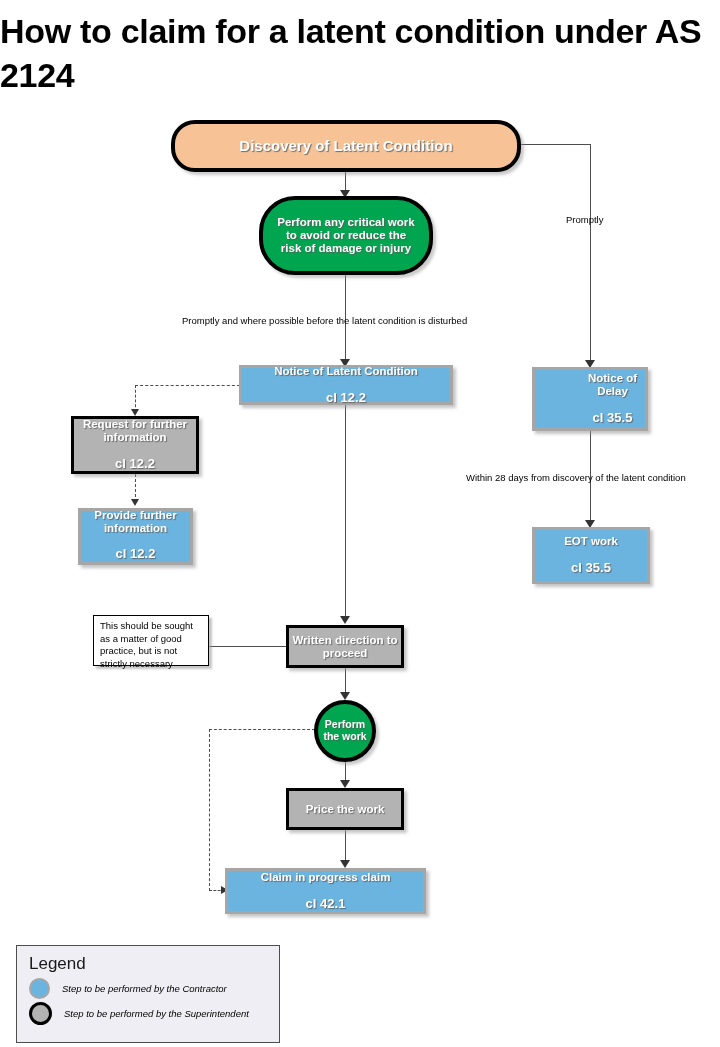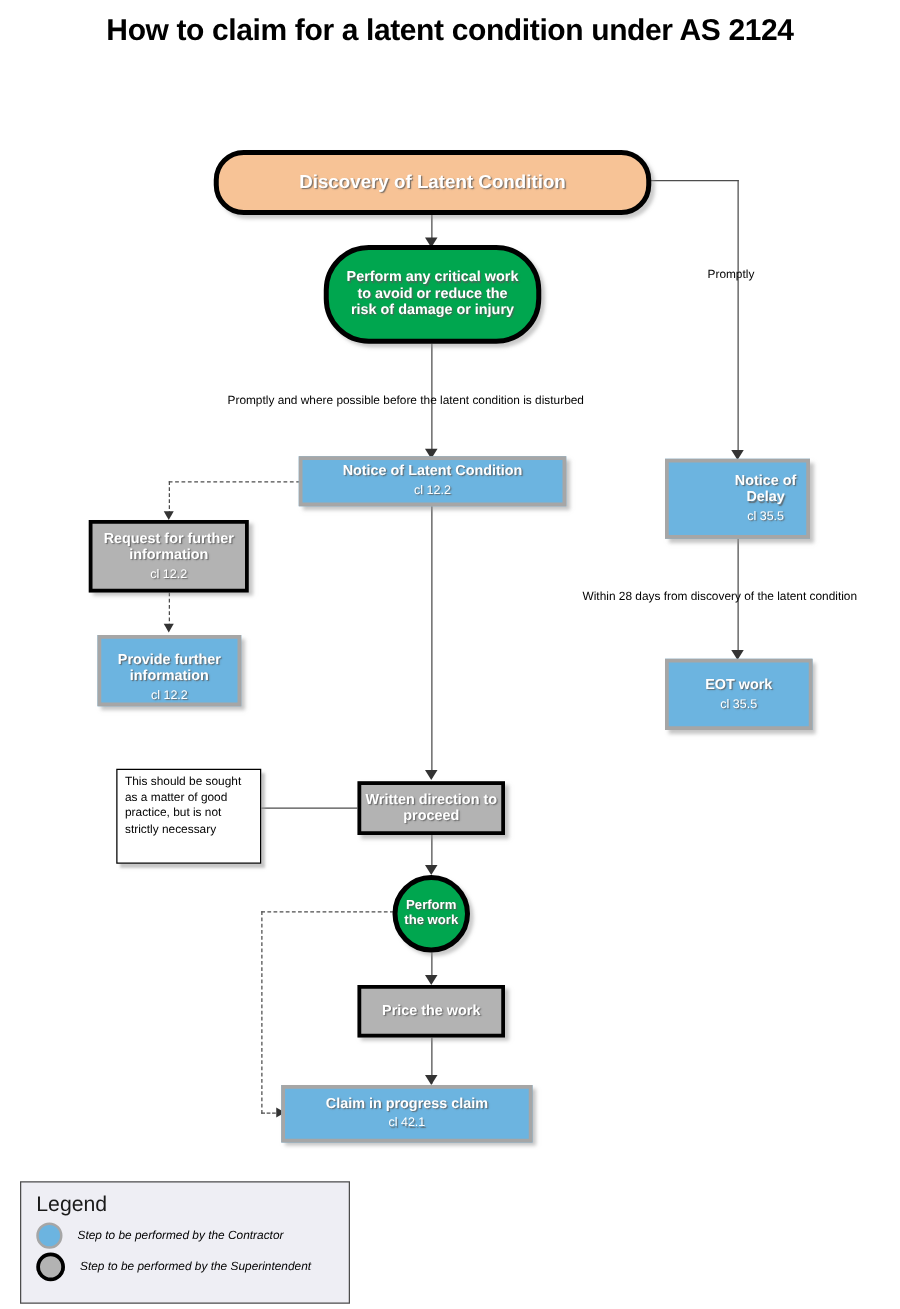--- a/index.html
+++ b/index.html
@@ -18,22 +18,21 @@
     background: #ffffff;
     overflow: hidden;
   }
 
   
   .title {
     position: absolute;
     left: 0;
     top: 10px;
     width: 720px;
-    text-align: center;
-    font-size: 24px;
+    font-size: 34px;
     font-weight: bold;
     line-height: 1.28;
     color: #000000;
     letter-spacing: -0.3px;
   }
 
   
   .node {
     position: absolute;
     box-sizing: border-box;
@@ -43,23 +42,23 @@
     justify-content: center;
     text-align: center;
     color: #ffffff;
     font-weight: bold;
     text-shadow: 1px 1px 1px rgba(90,90,90,0.85);
     line-height: 1.12;
   }
   .node .lbl { display: block; }
   .node .sub {
     display: block;
-    font-size: 10px;
-    font-weight: normal;
-    margin-top: 3px;
+    font-size: 13px;
+    font-weight: bold;
+    margin-top: 13px;
   }
 
   
   .n-contractor {
     background: #6cb4e0;
     border: 3px solid #a6a6a6;
     box-shadow: 3px 3px 3px rgba(150,150,150,0.55);
   }
   
   .n-super {
@@ -283,21 +282,21 @@
 
   <div class="node n-super" style="left:286px; top:788px; width:118px; height:42px; font-size:11.5px;">
     <span class="lbl">Price the work</span>
   </div>
 
   <div class="node n-contractor" style="left:225px; top:868px; width:201px; height:46px; font-size:11.5px;">
     <span class="lbl">Claim in progress claim</span>
     <span class="sub">cl 42.1</span>
   </div>
 
-  <div class="callout" style="left:93px; top:615px; width:116px; height:76px;">This should be sought as a matter of good practice, but is not strictly necessary</div>
+  <div class="callout" style="left:93px; top:615px; width:116px; height:51px;">This should be sought as a matter of good practice, but is not strictly necessary</div>
 
   <div class="legend">
     <div class="legend-title">Legend</div>
     <div class="legend-row">
       <span class="swatch contractor"></span>
       <span class="legend-text">Step to be performed by the Contractor</span>
     </div>
     <div class="legend-row">
       <span class="swatch superintendent"></span>
       <span class="legend-text">Step to be performed by the Superintendent</span>

